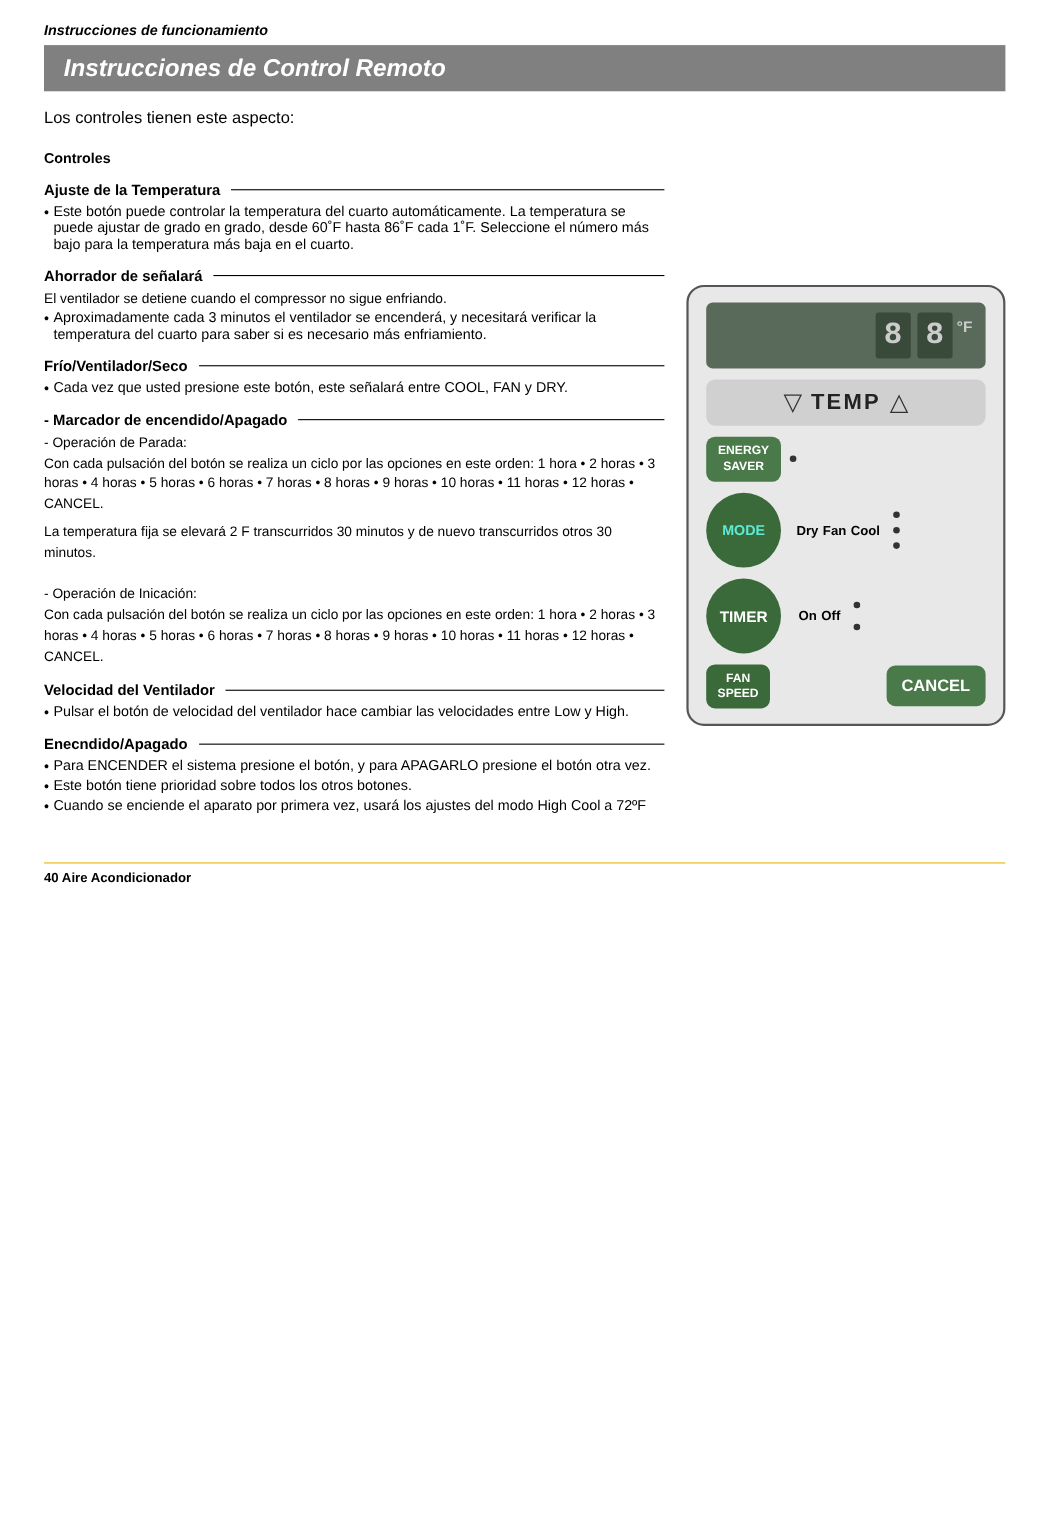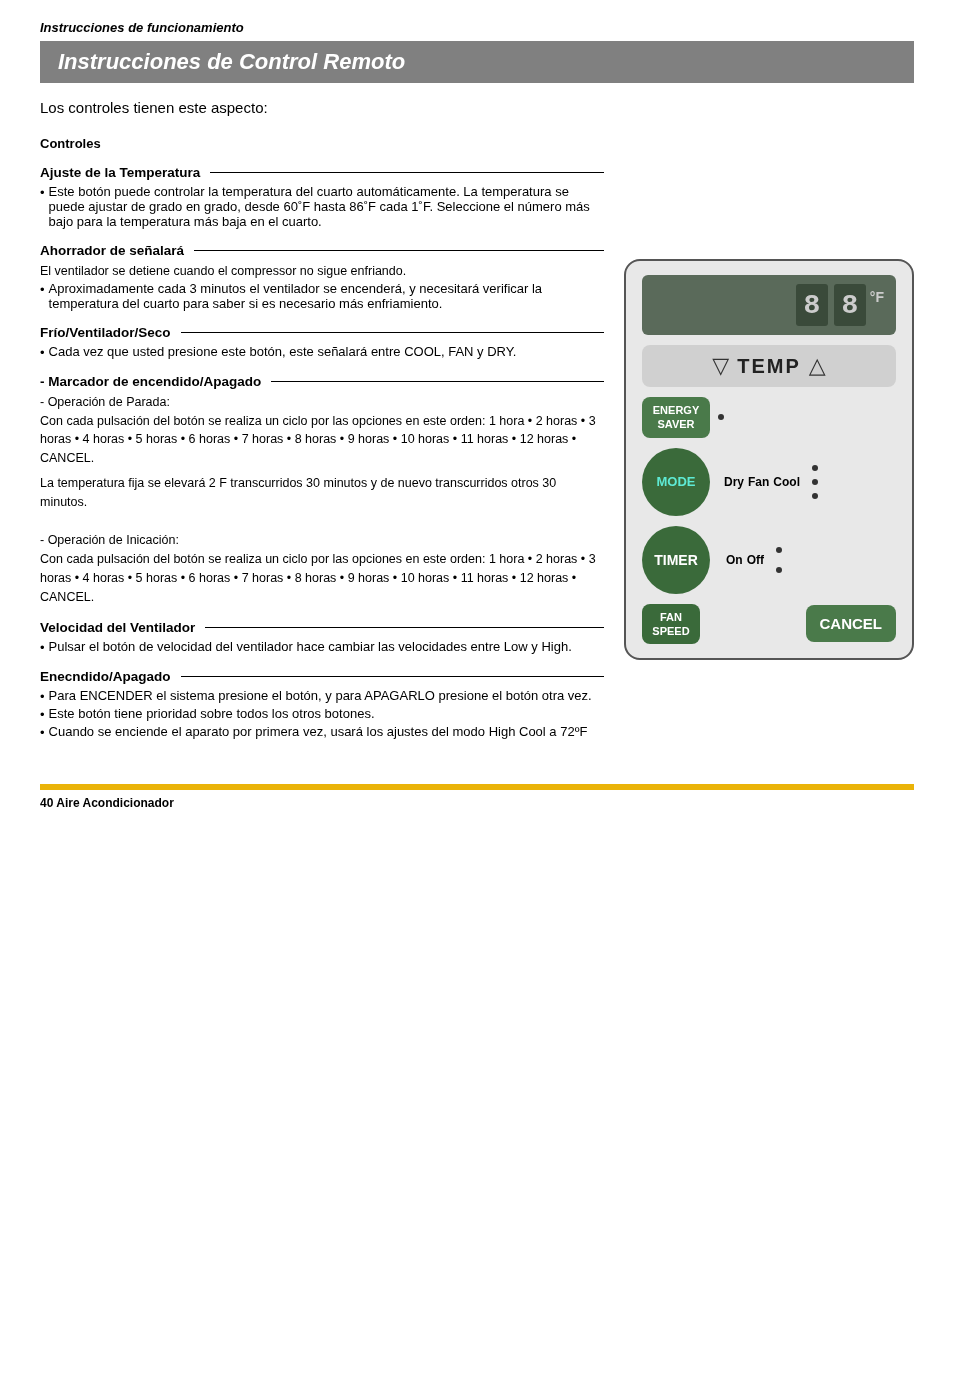--- a/index.html
+++ b/index.html
@@ -226,21 +226,21 @@
     }
     .remote-row {
       display: flex;
       align-items: center;
       gap: 8px;
     }
     .flex-spacer { flex: 1; }
     
     .footer {
       margin-top: 30px;
-      border-top: 6px solid #eab308;
+      border-top: 1px solid #eab308;
       padding-top: 6px;
       display: flex;
       justify-content: space-between;
       font-size: 12px;
     }
     .footer-left { font-weight: bold; }
   </style>
 </head>
 <body>
 

